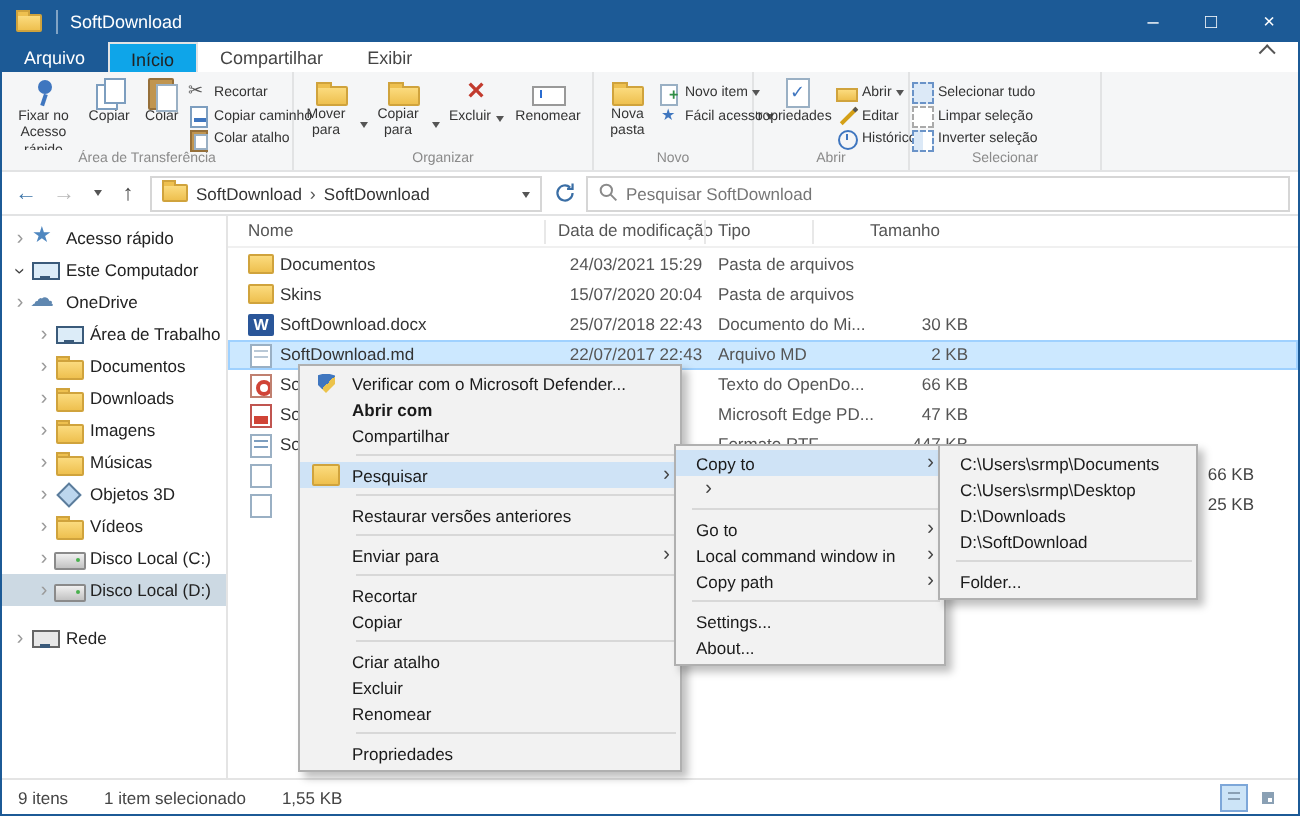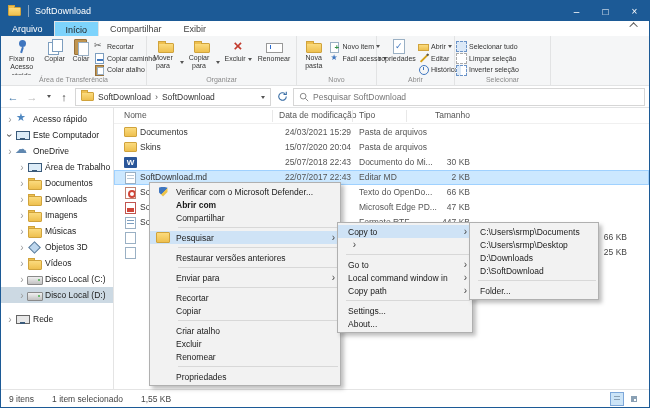--- a/index.html
+++ b/index.html
@@ -12,21 +12,21 @@
   .mini-folder{display:inline-block;position:relative;width:13px;height:9px;background:linear-gradient(#fbdb7e,#eec04f);border:1px solid #d0a33c;border-radius:1px;}
   .mini-folder::before{content:"";position:absolute;left:-1px;top:-3px;width:5px;height:2px;background:#eec04f;border:1px solid #d0a33c;border-bottom:0;}
   .tb-sep{width:1px;height:12px;background:rgba(255,255,255,.45);margin:0 6px 0 7px;}
   .tb-controls{margin-left:auto;display:flex;height:100%;}
   .tb-btn{width:29px;height:100%;display:flex;align-items:center;justify-content:center;font-size:10px;color:#fff;}
 
   
   .tabrow{height:15px;background:#fff;display:flex;align-items:stretch;font-size:9px;color:#444;}
   .tab{padding:1px 11px 0;display:flex;align-items:center;}
   .tab.accent{background:var(--titlebar,#1c5a96);color:#fff;}
-  .tab.selected{background:#7dd3fc;border:1px solid #e2e3e4;border-bottom:0;color:#222;}
+  .tab.selected{background:#0ea5e9;border:1px solid #e2e3e4;border-bottom:0;color:#222;}
   .collapse-chev{margin-left:auto;width:20px;display:flex;align-items:center;justify-content:center;}
   .collapse-chev::after{content:"";width:5px;height:5px;border-top:1px solid #555;border-left:1px solid #555;transform:rotate(45deg) translateY(2px);}
 
   
   .ribbon{height:50px;background:#f5f6f7;border-bottom:1px solid #e2e3e4;display:flex;}
   .rgroup{position:relative;border-right:1px solid #e2e3e4;padding:2px 1px 10px;height:100%;}
   .g1{width:146px;}.g2{width:150px;}.g3{width:80px;}.g4{width:78px;}.g5{width:96px;}
   .rglabel{position:absolute;bottom:0;left:0;right:0;height:10px;line-height:10px;text-align:center;font-size:7px;color:#8a8a8a;white-space:nowrap;overflow:hidden;}
   .rbody{display:flex;height:100%;}
   .rbig{width:32px;display:flex;flex-direction:column;align-items:center;font-size:7px;color:#333;text-align:center;line-height:1.2;padding-top:1px;overflow:hidden;}
@@ -112,21 +112,21 @@
   .col-size{left:296px;width:60px;text-align:right;}
   .hsep{position:absolute;top:2px;width:1px;height:12px;background:#e8e8e8;}
   .rows{position:absolute;top:17px;left:0;right:0;}
   .frow{position:relative;height:15px;font-size:8.5px;color:#333;}
   .frow.selected{background:var(--selection,#cce8ff);box-shadow:inset 0 0 0 1px #9fd1ff;}
   .frow span{position:absolute;top:2px;white-space:nowrap;overflow:hidden;}
   .fic{position:absolute;left:10px;top:2px;width:13px;height:10px;}
   .fname{left:26px;width:132px;}
   .fdate{left:165px;width:78px;color:#555;text-align:center;}
   .ftype{left:245px;width:88px;color:#555;}
-  .fsize{left:290px;width:66px;text-align:right;color:#555;}
+  .fsize{left:304px;width:66px;text-align:right;color:#555;}
   .fic.icon-folder{background:linear-gradient(#fbdb7e,#eec04f);border:1px solid #d0a33c;border-radius:1px;}
   .fic.icon-folder::before{content:"";position:absolute;left:-1px;top:-3px;width:5px;height:2px;background:#eec04f;border:1px solid #d0a33c;border-bottom:0;}
   .fic.icon-word{background:#2a5699;border-radius:1px;height:11px;}
   .fic.icon-word::after{content:"W";display:block;text-align:center;color:#fff;font-size:8px;font-weight:bold;line-height:11px;}
   .fic.icon-md,.fic.icon-rtf,.fic.icon-pdf,.fic.icon-odt,.fic.icon-file{background:#fff;border:1px solid #9ab0c4;height:12px;width:11px;left:11px;}
   .fic.icon-md::after{content:"";position:absolute;left:1px;top:2px;right:1px;height:6px;background:repeating-linear-gradient(#b9c8d6 0 1px,transparent 1px 3px);}
   .fic.icon-odt{border-color:#c08070;}
   .fic.icon-odt::after{content:"";position:absolute;left:2px;top:2px;width:4px;height:4px;border:2px solid #d04437;border-radius:50%;}
   .fic.icon-pdf{border-color:#c05550;}
   .fic.icon-pdf::after{content:"";position:absolute;left:1px;right:1px;bottom:1px;height:4px;background:#d04437;}
@@ -463,30 +463,31 @@
           <div class="frow">
             <span class="fic icon-folder"></span>
             <span class="fname">Skins</span>
             <span class="fdate">15/07/2020 20:04</span>
             <span class="ftype">Pasta de arquivos</span>
             <span class="fsize"></span>
           </div>
 
           <div class="frow">
             <span class="fic icon-word"></span>
+            <span class="fname">SoftDownload.docx</span>
             <span class="fdate">25/07/2018 22:43</span>
             <span class="ftype">Documento do Mi...</span>
             <span class="fsize">30 KB</span>
           </div>
 
           <div class="frow selected">
             <span class="fic icon-md"></span>
             <span class="fname">SoftDownload.md</span>
             <span class="fdate">22/07/2017 22:43</span>
-            <span class="ftype">Editar MD</span>
+            <span class="ftype">Arquivo MD</span>
             <span class="fsize">2 KB</span>
           </div>
 
           <div class="frow">
             <span class="fic icon-odt"></span>
             <span class="fname">SoftDownload</span>
             <span class="fdate"></span>
             <span class="ftype">Texto do OpenDo...</span>
             <span class="fsize">66 KB</span>
           </div>

